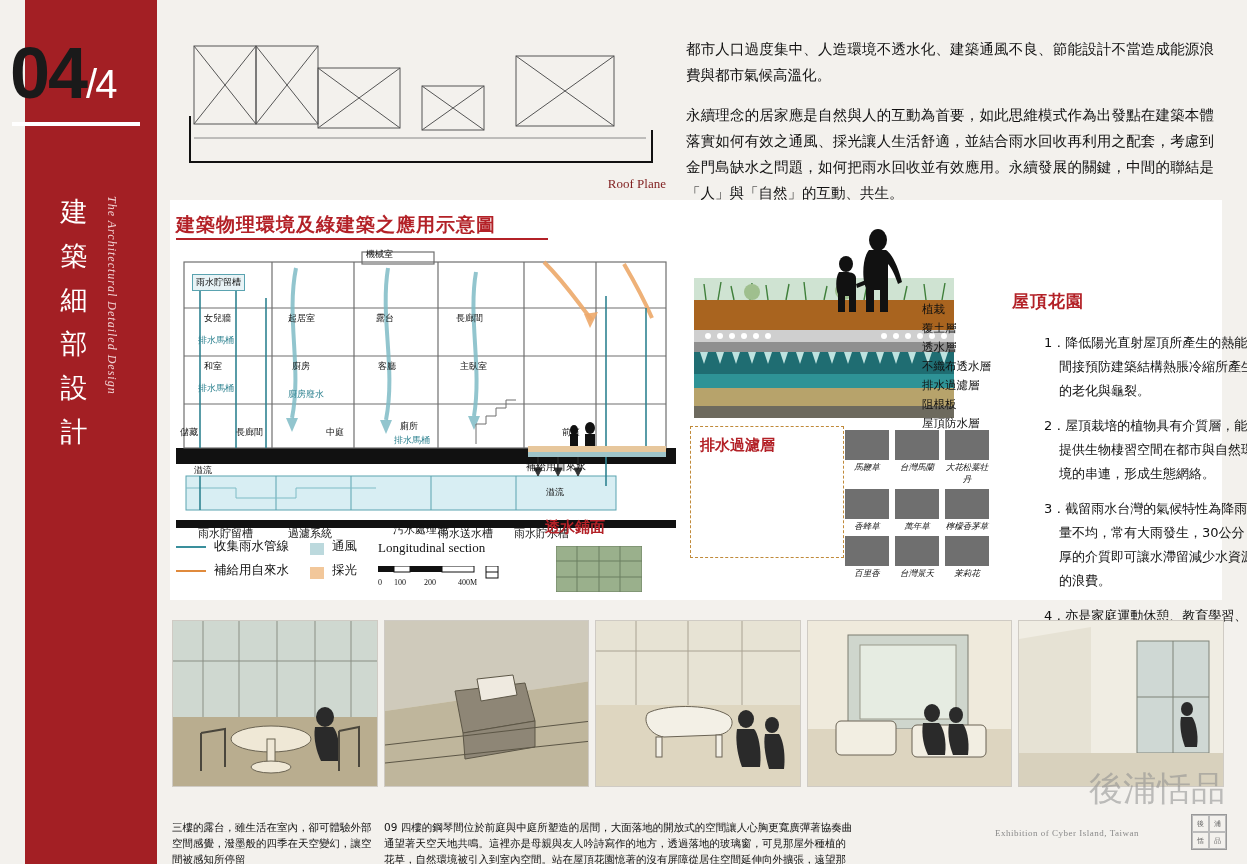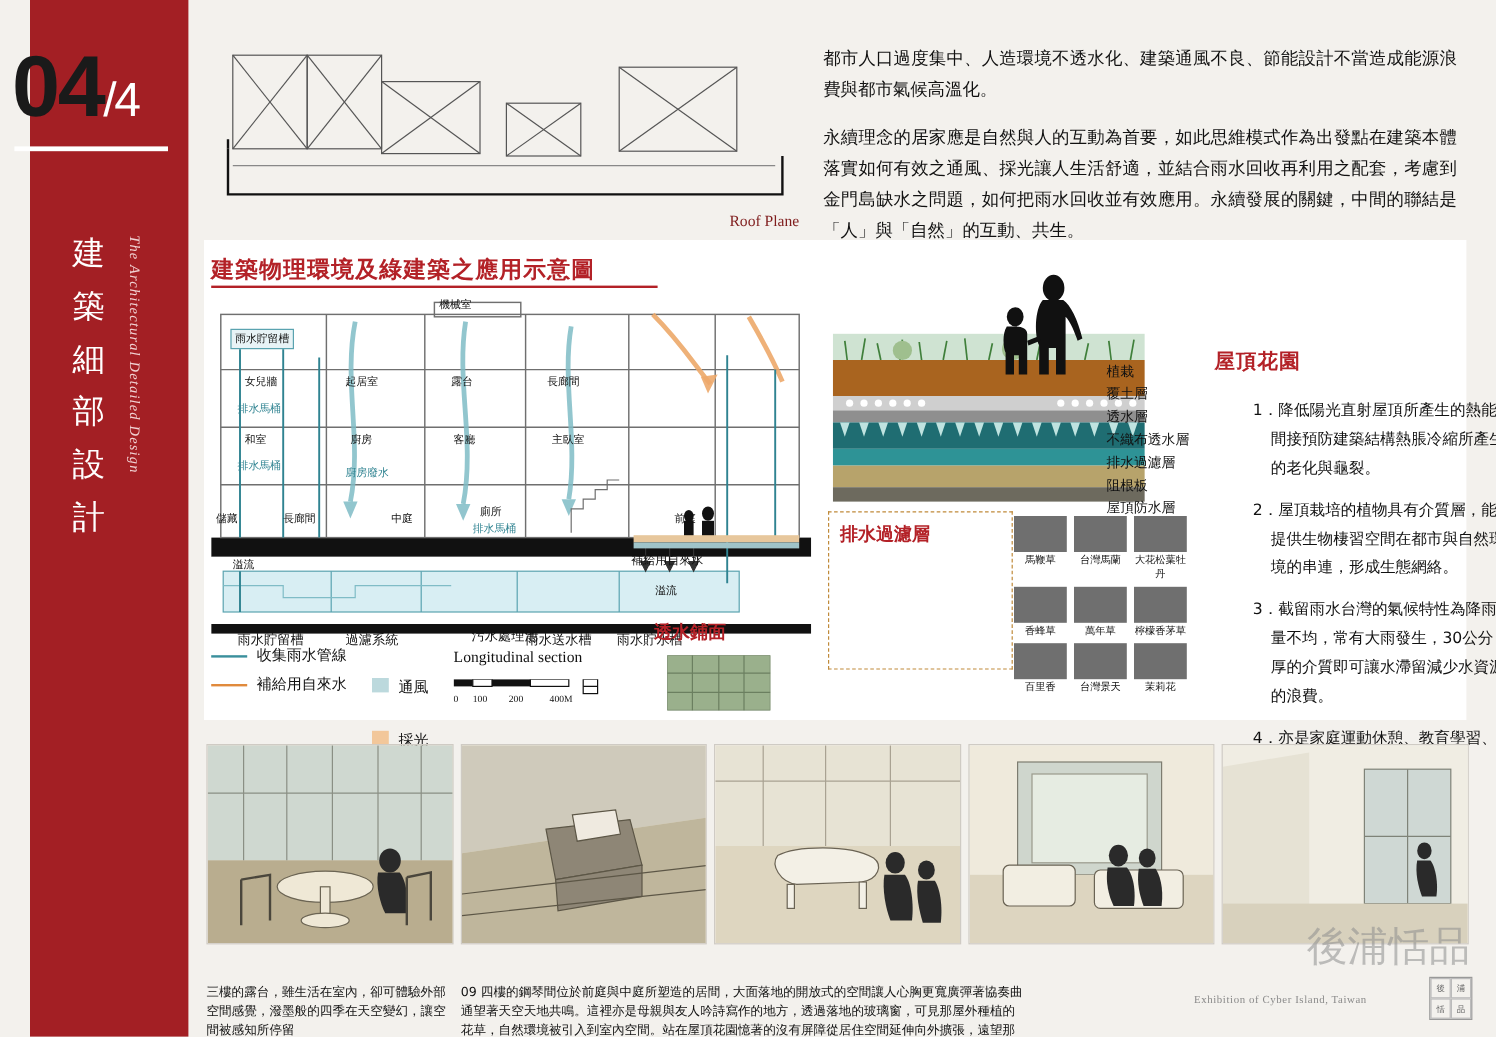--- a/index.html
+++ b/index.html
@@ -68,39 +68,39 @@
   }
 
   
   .sectiondraw{position:absolute;left:176px;top:248px;width:500px;height:345px;}
 
   .legend{position:absolute;left:176px;top:538px;width:250px;font-size:12.5px;color:#111;}
   .legend .row{display:flex;align-items:center;margin-bottom:7px;}
   .legend .swatchline{width:30px;height:0;border-top:2px solid #3a8f9c;margin-right:8px;}
   .legend .swatchline.orange{border-top-color:#e08a3c;}
   .legend2{position:absolute;left:310px;top:538px;font-size:12.5px;color:#111;}
-  .legend2 .row{display:flex;align-items:flex-start;margin-bottom:7px;margin-top:27px;}
+  .legend2 .row{display:flex;align-items:flex-end;margin-bottom:7px;}
   .legend2 .sq{width:14px;height:12px;background:#bcd9dd;margin-right:8px;}
   .legend2 .sq.orange{background:#f2c79a;}
 
   .longsec{position:absolute;left:378px;top:540px;font-size:13px;color:#111;font-family:"Liberation Serif",serif;}
   .scalebar{position:absolute;left:378px;top:566px;}
 
   .pervious{position:absolute;left:545px;top:518px;font-size:15px;font-weight:bold;color:#b32127;}
   .perviousgrid{position:absolute;left:556px;top:546px;width:86px;height:46px;}
 
   
   .greenroof{position:absolute;left:694px;top:278px;width:260px;height:160px;}
   .grlabels{position:absolute;left:922px;top:300px;font-size:11.5px;line-height:19px;color:#111;}
 
   .landtitle{position:absolute;left:700px;top:436px;font-size:15px;font-weight:bold;color:#b32127;}
   .landtext{position:absolute;left:700px;top:462px;width:130px;font-size:11px;line-height:17px;color:#111;}
 
   .plantgrid{position:absolute;left:845px;top:430px;width:160px;}
-  .plantgrid .prow{display:flex;}
+  .plantgrid .prow{display:flex;font-style:italic;}
   .plantcell{width:44px;margin-right:6px;margin-bottom:4px;}
   .plantcell .ph{width:44px;height:30px;background:#6f6f6f;}
   .plantcell .pl{font-size:8.5px;text-align:center;color:#111;line-height:12px;margin-top:1px;}
 
   
   .rooftitle{position:absolute;left:1012px;top:290px;font-size:17px;font-weight:bold;color:#b32127;letter-spacing:1px;}
   .rooflist{position:absolute;left:1004px;top:318px;width:212px;font-size:13px;line-height:24px;color:#111;}
   .rooflist li{margin-bottom:11px;list-style:none;text-indent:-15px;padding-left:15px;}
 
   

